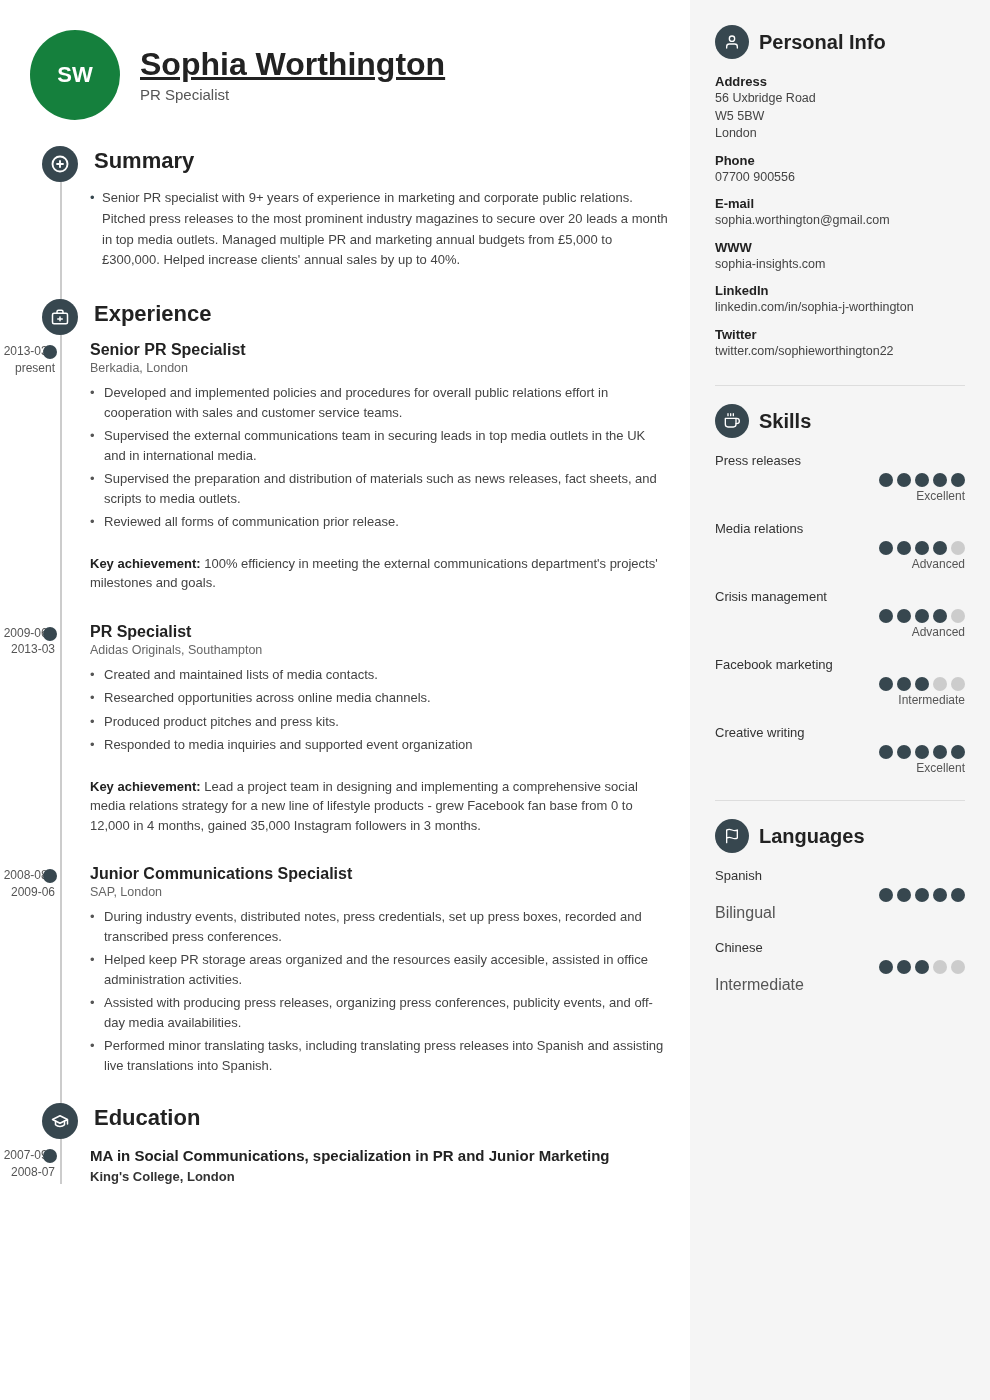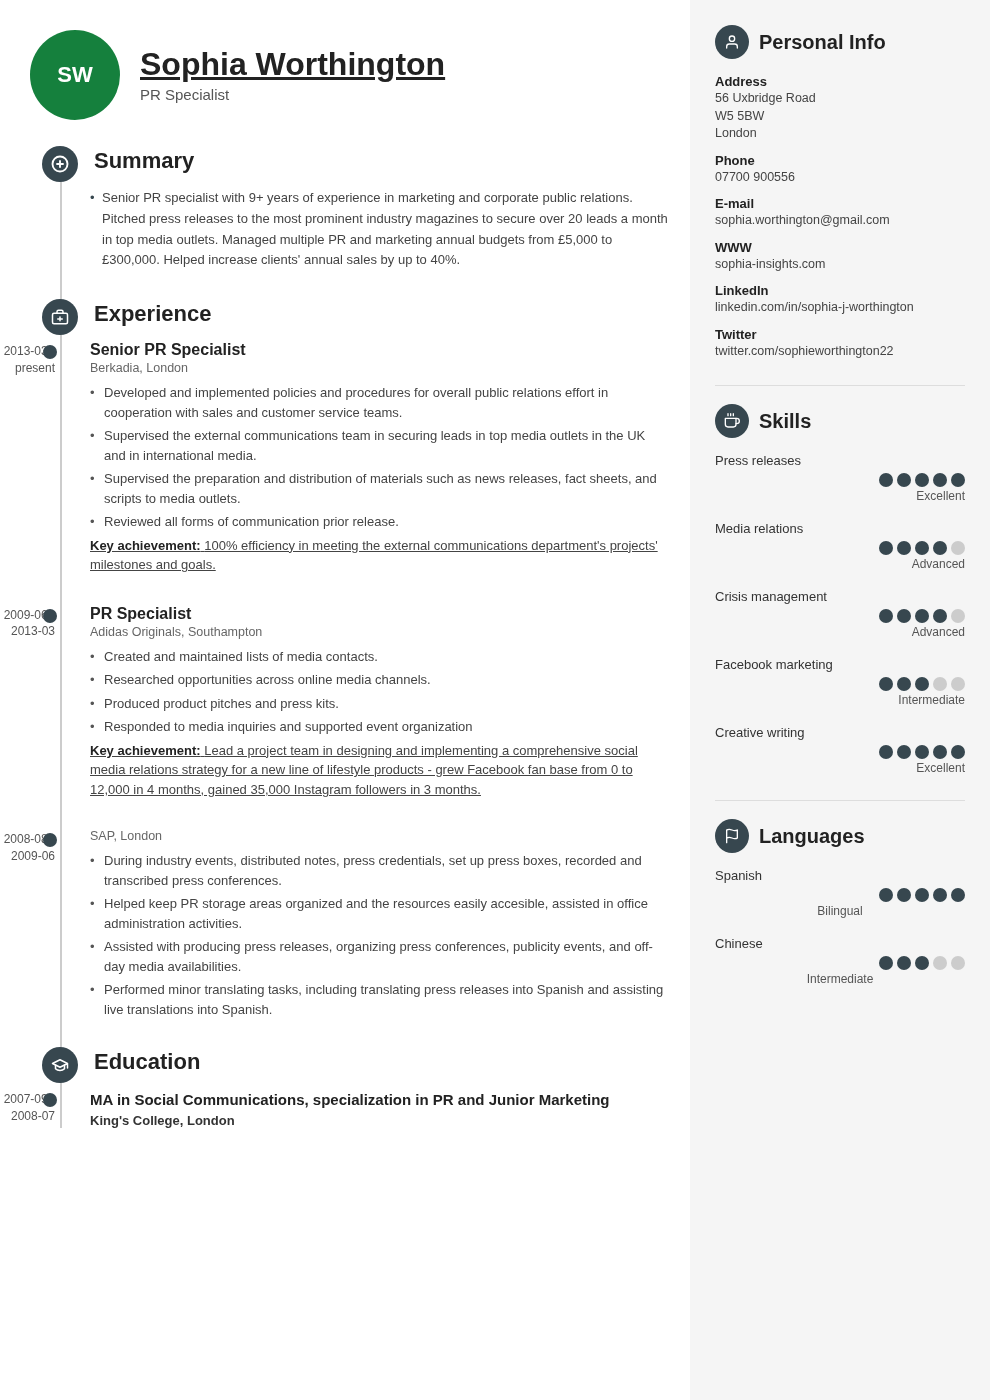--- a/index.html
+++ b/index.html
@@ -177,22 +177,21 @@
     .exp-bullets li::before {
       content: '•';
       position: absolute;
       left: 0;
       color: #555;
     }
     .key-achievement {
       font-size: 13px;
       color: #444;
       line-height: 1.5;
-      margin-top: 4px;
-      text-decoration: underline;
+      margin-top: 22px;
     }
     .key-achievement strong {
       font-weight: 800;
       color: #222;
     }
 
     
     .education-section {
       margin-bottom: 20px;
     }
@@ -317,23 +316,23 @@
     }
     .lang-item {
       margin-bottom: 18px;
     }
     .lang-name {
       font-size: 13px;
       color: #333;
       margin-bottom: 5px;
     }
     .lang-level {
-      font-size: 12px;
+      font-size: 16px;
       color: #555;
-      text-align: center;
+      text-align: left;
       margin-top: 2px;
     }
 
     
     .right-divider {
       border: none;
       border-top: 1px solid #ddd;
       margin: 18px 0;
     }
   </style>
@@ -409,20 +408,21 @@
             <li>Responded to media inquiries and supported event organization</li>
           </ul>
           <div class="key-achievement">
             <strong>Key achievement:</strong> <span>Lead a project team in designing and implementing a comprehensive social media relations strategy for a new line of lifestyle products - grew Facebook fan base from 0 to 12,000 in 4 months, gained 35,000 Instagram followers in 3 months.</span>
           </div>
         </div>
 
         <div class="exp-entry">
           <div class="exp-dot"></div>
           <div class="exp-date">2008-08 -<br>2009-06</div>
+          <div class="exp-title">Junior Communications Specialist</div>
           <div class="exp-company">SAP, London</div>
           <ul class="exp-bullets">
             <li>During industry events, distributed notes, press credentials, set up press boxes, recorded and transcribed press conferences.</li>
             <li>Helped keep PR storage areas organized and the resources easily accesible, assisted in office administration activities.</li>
             <li>Assisted with producing press releases, organizing press conferences, publicity events, and off-day media availabilities.</li>
             <li>Performed minor translating tasks, including translating press releases into Spanish and assisting live translations into Spanish.</li>
           </ul>
         </div>
       </div>
 

